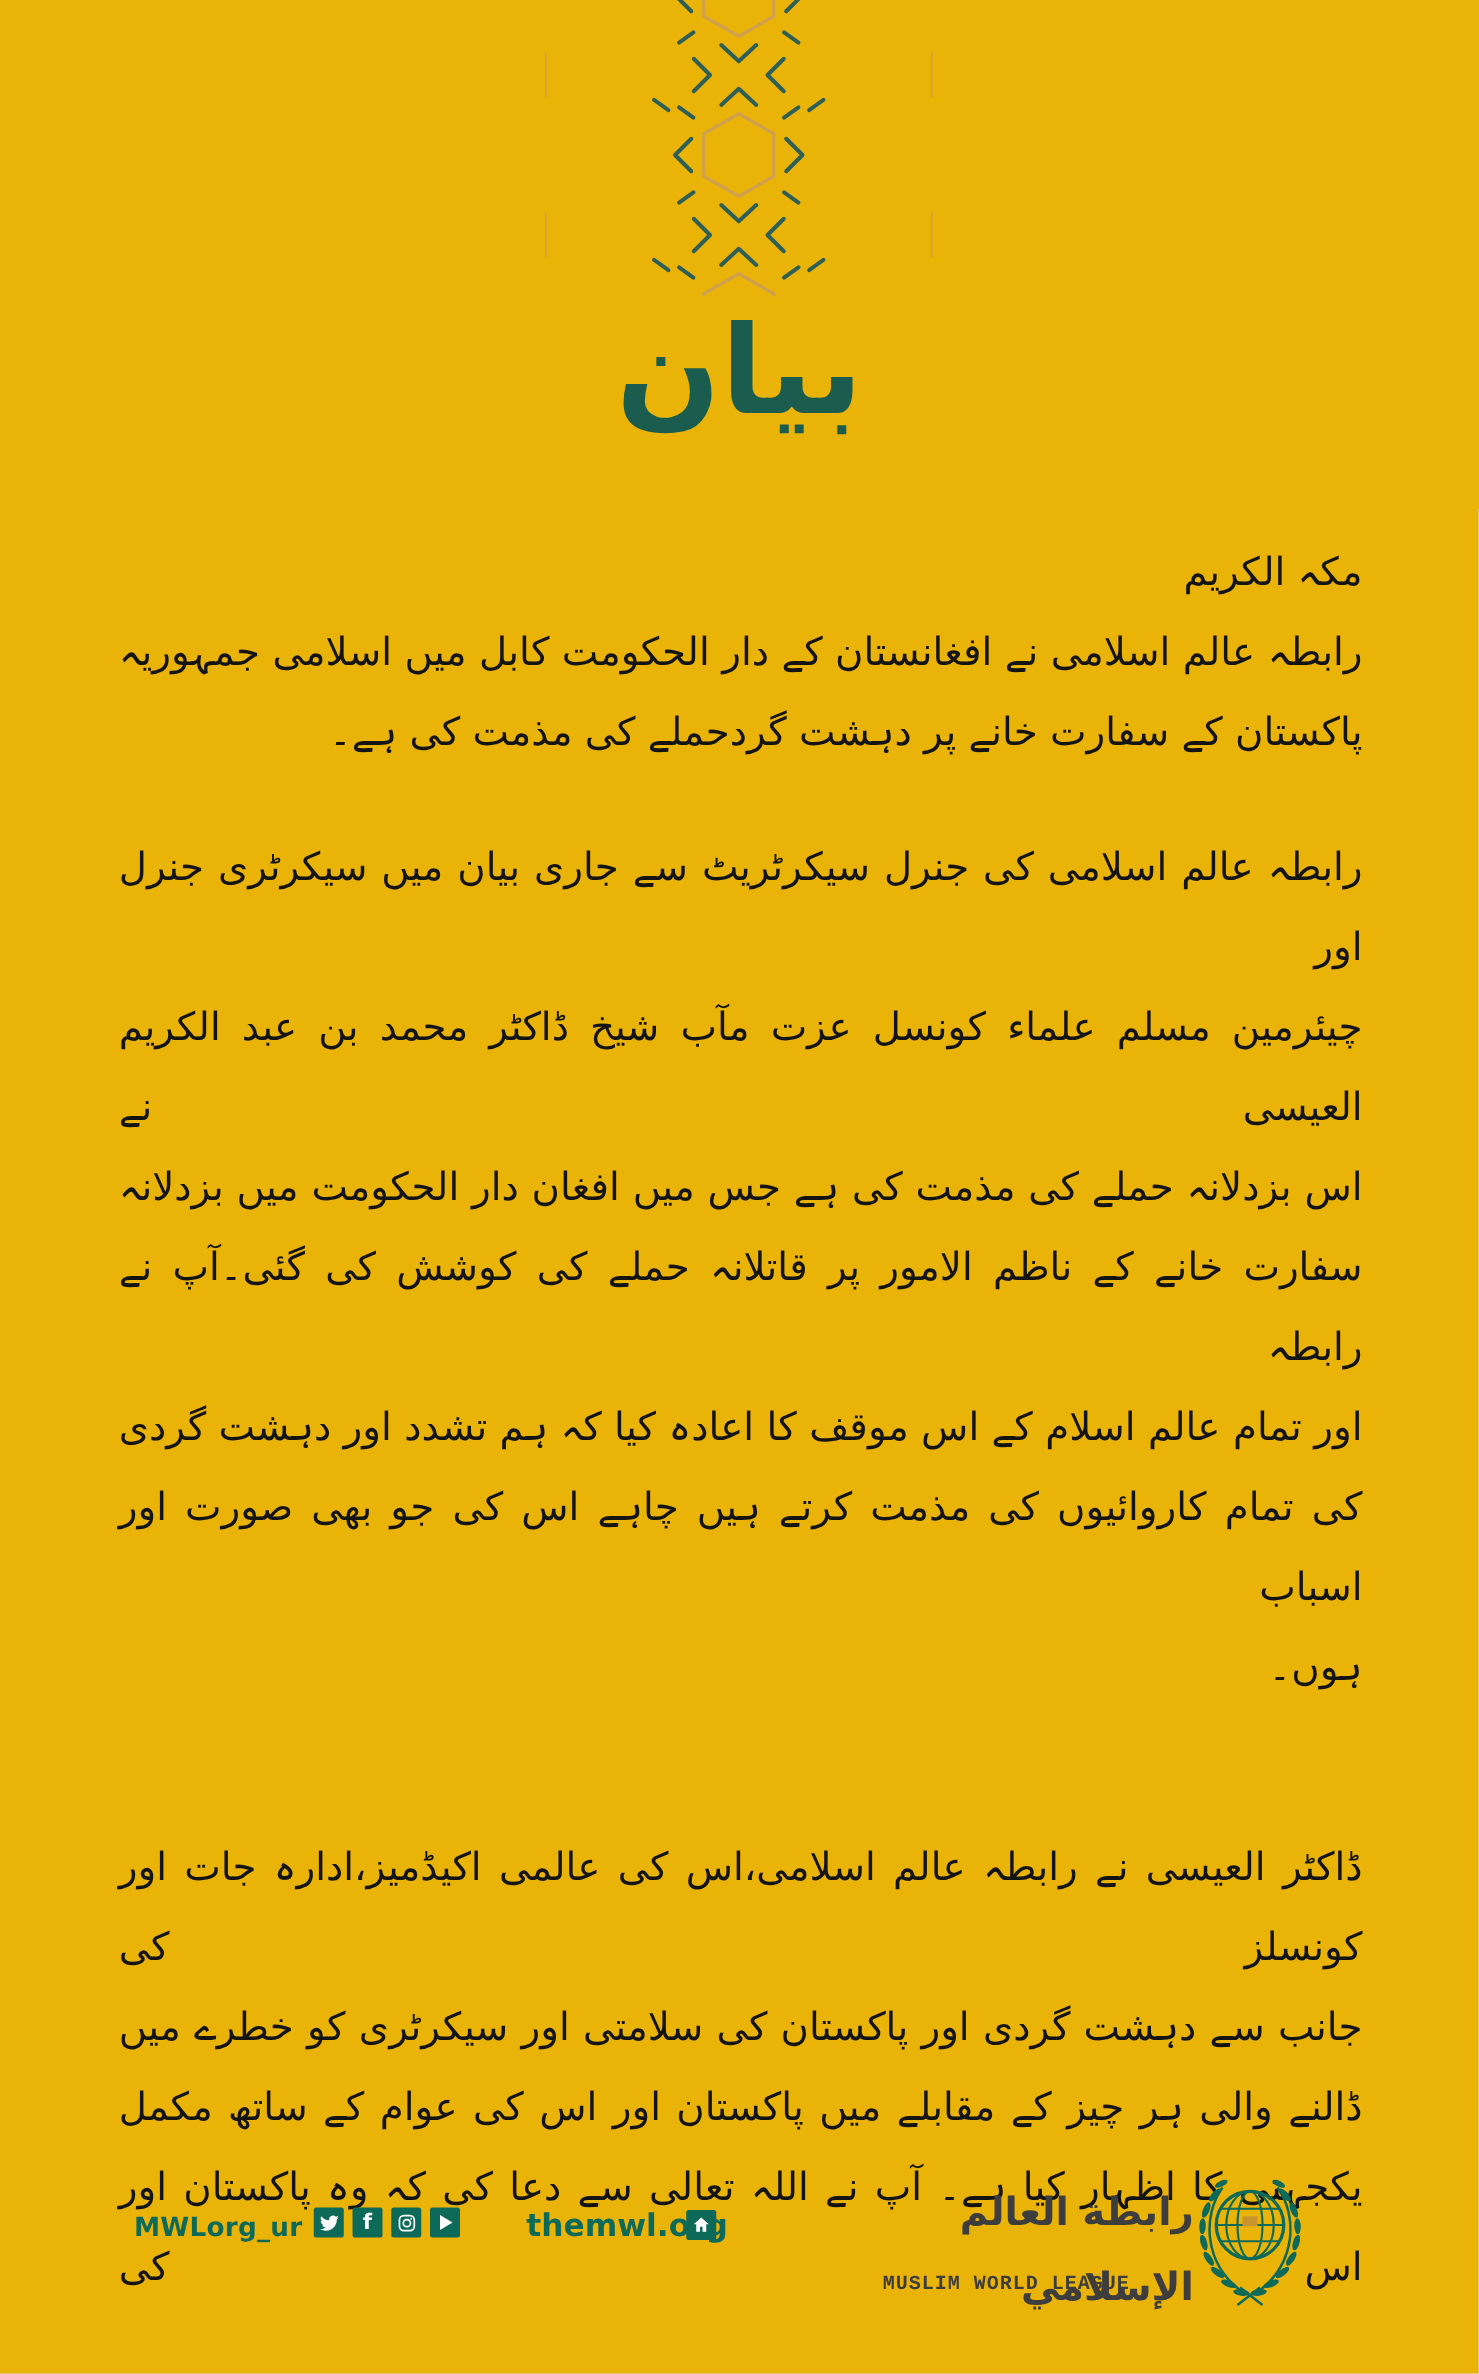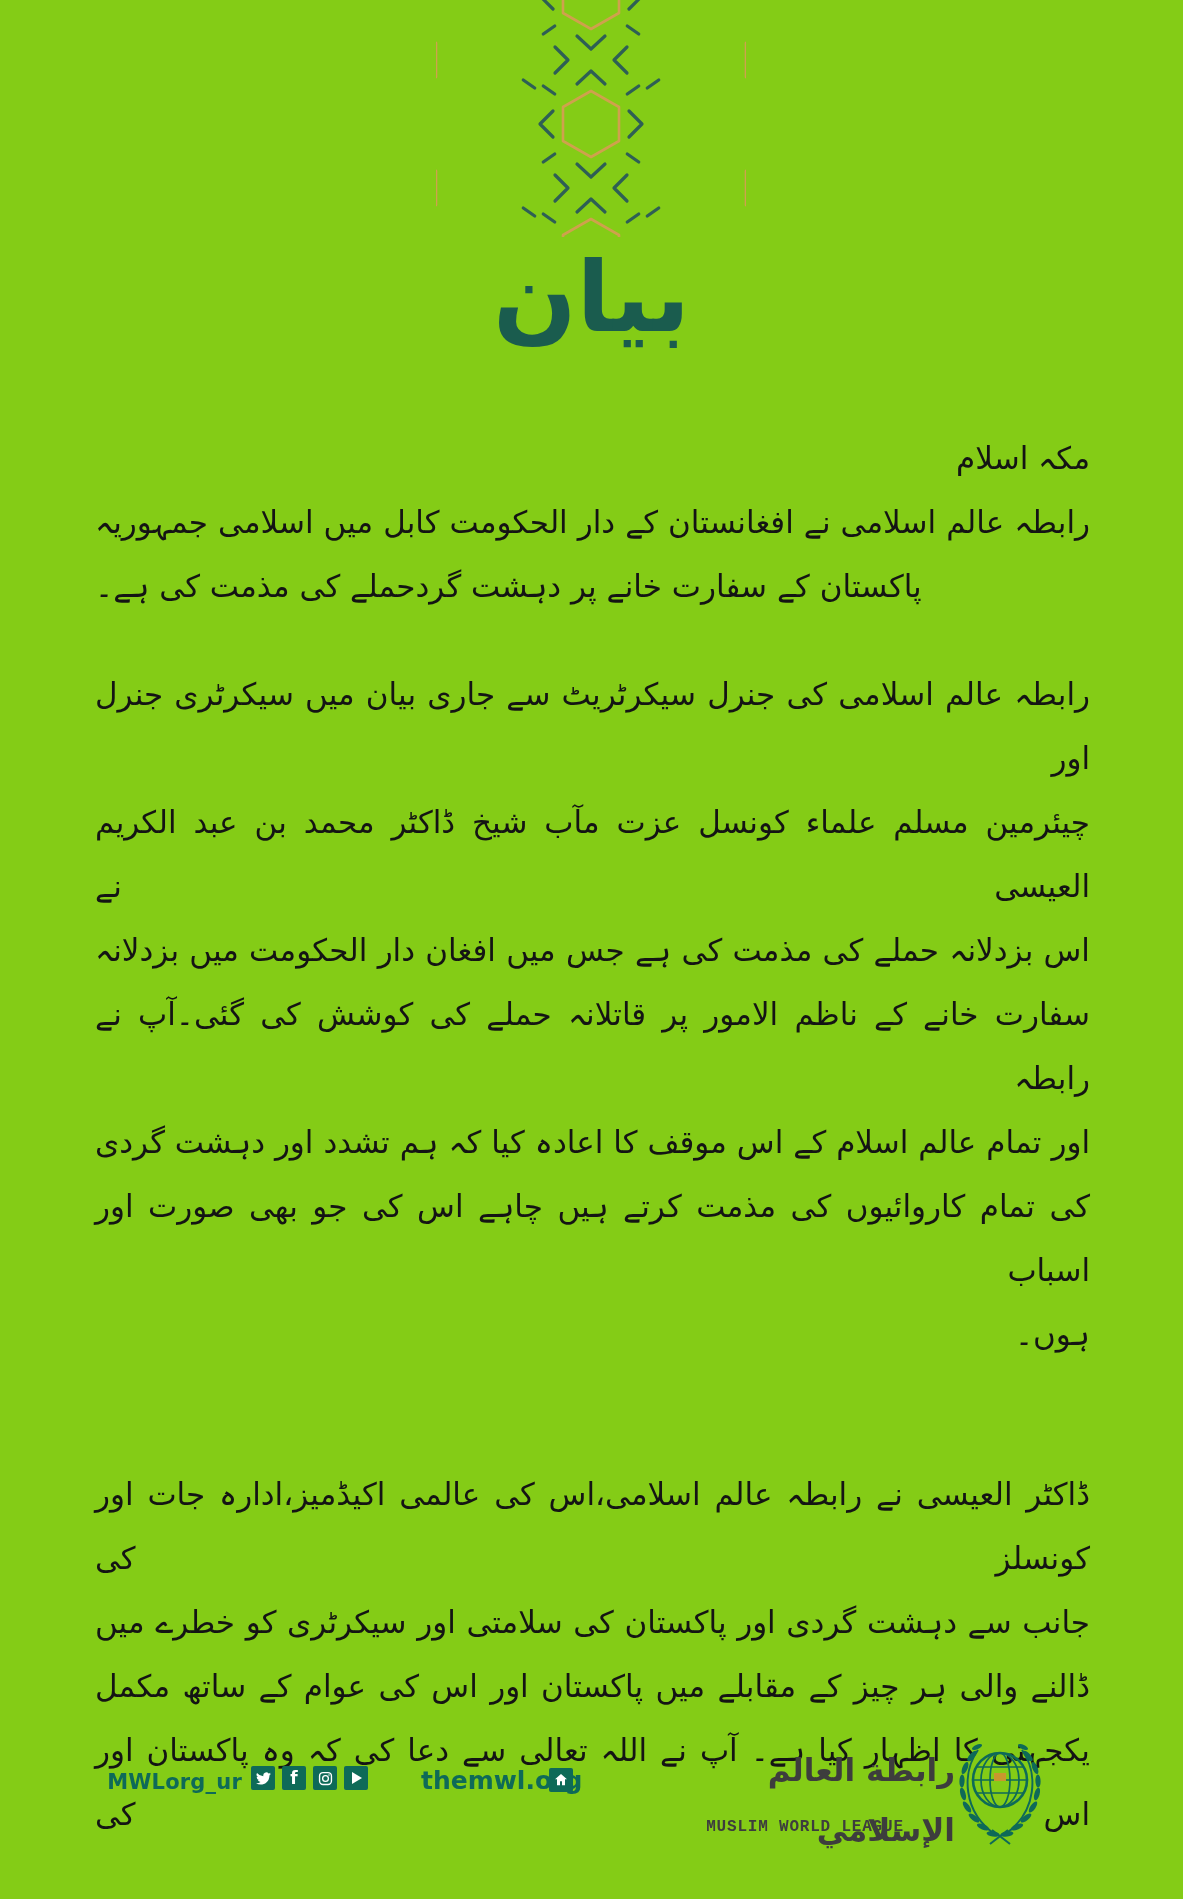--- a/index.html
+++ b/index.html
@@ -6,21 +6,21 @@
     --accent:#0e6a58;
     --title-green:#1a5c4e;
     --pattern-gold:#cfa14d;
     --pattern-green:#2e5f55;
     --logo-gray:#3d3d3d;
     --text-color:#141414;
   }
   html,body{margin:0;padding:0;background:#e8e8e8;}
   .page{
     position:relative;width:1183px;height:1899px;margin:0 auto;
-    background:#84cc16;overflow:hidden;
+    background:#eab308;overflow:hidden;
     font-family:"DejaVu Sans",sans-serif;
   }
   
   .pattern{position:absolute;left:436px;top:0;}
   .pattern .g{fill:none;stroke:var(--pattern-gold);stroke-width:2.6;stroke-linejoin:round;}
   .pattern .n{fill:none;stroke:var(--pattern-green);stroke-width:3.2;stroke-linecap:round;stroke-linejoin:round;}
   
   .title{
     position:absolute;left:0;top:222px;width:100%;
     text-align:center;direction:rtl;
@@ -29,21 +29,21 @@
   }
   
   .body-text{
     position:absolute;left:95px;right:93px;top:426px;
     direction:rtl;color:var(--text-color);
     font-size:31px;line-height:64px;
   }
   .line{min-height:64px;}
   .line.j{text-align:justify;text-align-last:justify;}
   .line.r{text-align:right;}
-  .line.c{text-align:left;}
+  .line.c{text-align:right;}
   .line.gap1{margin-top:44px;}
   .line.gap2{margin-top:96px;}
   
   .footer{position:absolute;left:0;top:0;width:100%;height:100%;pointer-events:none;padding-left:44px;}
   .footer *{pointer-events:auto;}
   .handle{
     position:absolute;left:100px;top:1770px;width:142px;
     text-align:right;color:var(--accent);
     font-size:21px;font-weight:bold;letter-spacing:.2px;
   }
@@ -104,21 +104,21 @@
       </g>
     </defs>
     <use href="#mod" transform="translate(155,-4)"></use>
     <use href="#mod" transform="translate(155,124)"></use>
     <use href="#mod" transform="translate(155,252)"></use>
   </svg>
 
   <div class="title">بیان</div>
 
   <div class="body-text">
-      <div class="line r">مکہ اسلام</div>
+      <div class="line r">مکہ الکریم</div>
       <div class="line j">رابطہ عالم اسلامی نے افغانستان کے دار الحکومت کابل میں اسلامی جمہوریہ</div>
       <div class="line c">پاکستان کے سفارت خانے پر دہشت گردحملے کی  مذمت کی ہے۔</div>
       <div class="line j gap1">رابطہ عالم اسلامی کی جنرل سیکرٹریٹ سے جاری بیان میں سیکرٹری جنرل اور</div>
       <div class="line j">چیئرمین مسلم علماء کونسل عزت مآب شیخ ڈاکٹر محمد بن عبد الکریم العیسی نے</div>
       <div class="line j">اس بزدلانہ حملے کی مذمت کی ہے جس میں افغان دار الحکومت میں بزدلانہ</div>
       <div class="line j">سفارت خانے کے ناظم الامور پر قاتلانہ حملے کی کوشش کی گئی۔آپ نے رابطہ</div>
       <div class="line j">اور تمام عالم اسلام کے اس موقف کا اعادہ کیا کہ ہم تشدد اور دہشت گردی</div>
       <div class="line j">کی تمام کاروائیوں کی مذمت کرتے ہیں چاہے اس کی جو بھی صورت اور اسباب</div>
       <div class="line r">ہوں۔</div>
       <div class="line j gap2">ڈاکٹر العیسی نے رابطہ عالم اسلامی،اس کی عالمی اکیڈمیز،ادارہ جات اور کونسلز کی</div>

